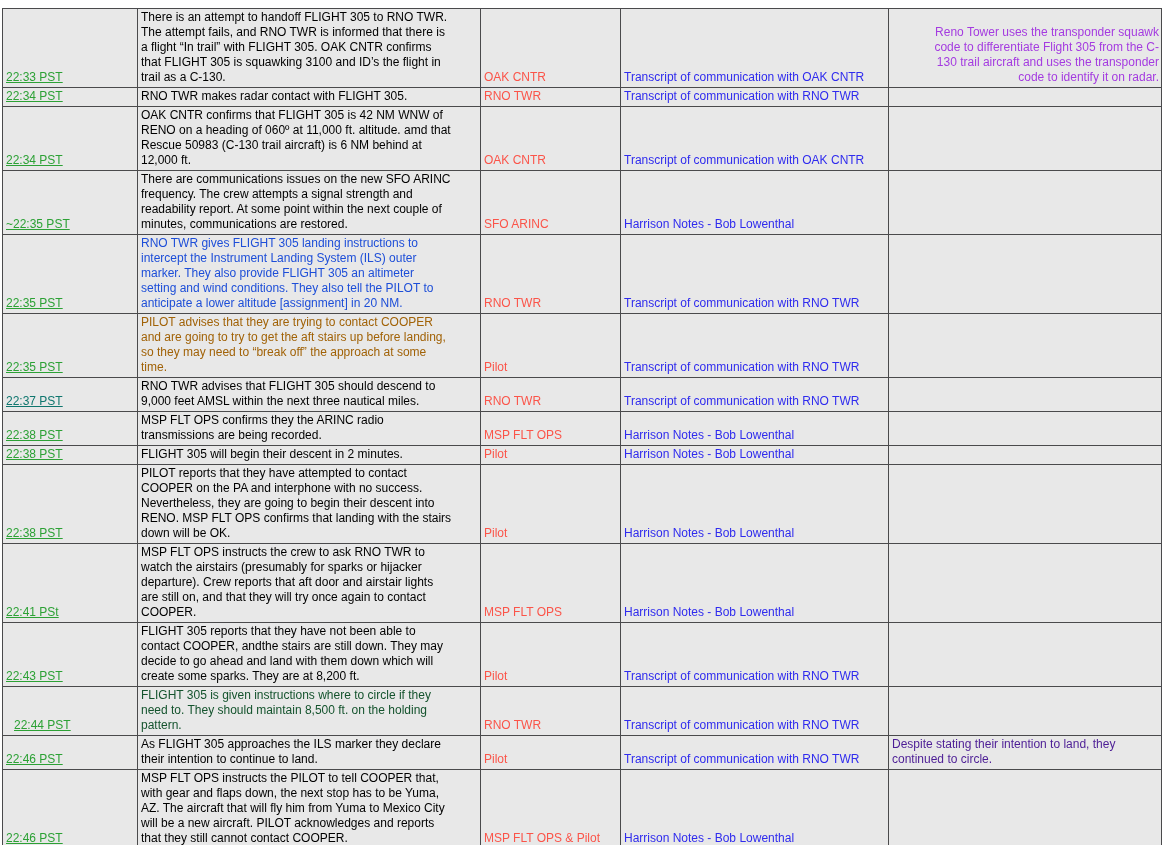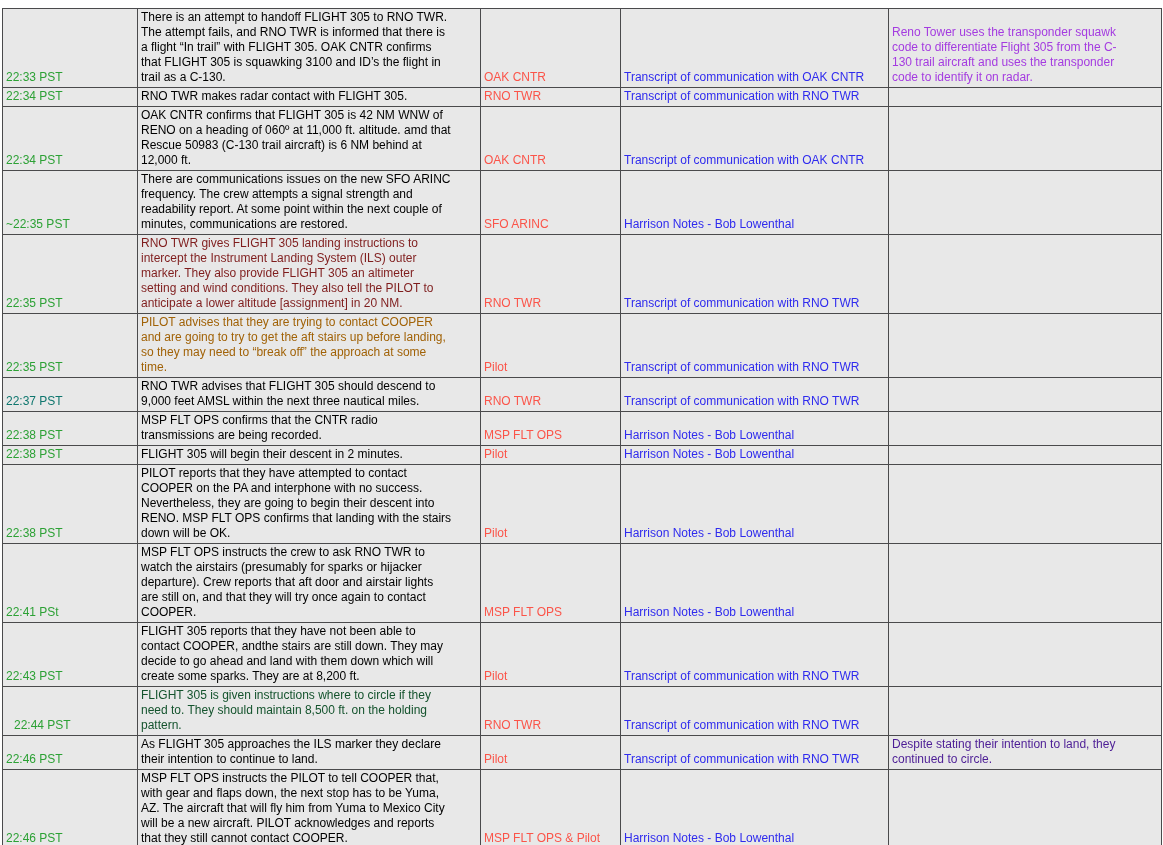--- a/index.html
+++ b/index.html
@@ -23,21 +23,21 @@
   col.c-note  { width: 273px; }
   td {
     border: 1px solid #4a4a4c;
     padding: 1px 2px 2px 3px;
     font-size: 12px;
     line-height: 15px;
     white-space: pre;
     overflow: hidden;
     background: #e8e8e8;
   }
-  td.time  { vertical-align: bottom; }
+  td.time  { vertical-align: bottom; text-decoration: underline; }
   td.desc  { vertical-align: top; color: #000000; }
   td.src   { vertical-align: bottom; }
   td.ref   { vertical-align: bottom; }
   td.note  { vertical-align: bottom; }
 </style>
 </head>
 <body>
 
 <table class="timeline">
   <colgroup>
@@ -50,21 +50,21 @@
   <tbody id="rows">
       <tr>
     <td class="time" style="color: rgb(44, 161, 53);">22:33 PST</td>
     <td class="desc" style="color: rgb(0, 0, 0);">There is an attempt to handoff FLIGHT 305 to RNO TWR.
 The attempt fails, and RNO TWR is informed that there is
 a flight “In trail” with FLIGHT 305. OAK CNTR confirms
 that FLIGHT 305 is squawking 3100 and ID’s the flight in
 trail as a C-130.</td>
     <td class="src" style="color: rgb(251, 84, 73);">OAK CNTR</td>
     <td class="ref" style="color: rgb(47, 43, 238);">Transcript of communication with OAK CNTR</td>
-    <td class="note" style="color: rgb(164, 59, 224);">Reno Tower uses the transponder squawk
+    <td class="note" style="color: rgb(164, 59, 224); text-align: right;">Reno Tower uses the transponder squawk
 code to differentiate Flight 305 from the C-
 130 trail aircraft and uses the transponder
 code to identify it on radar.</td>
   </tr>
       <tr>
     <td class="time" style="color: rgb(44, 161, 53);">22:34 PST</td>
     <td class="desc" style="color: rgb(0, 0, 0);">RNO TWR makes radar contact with FLIGHT 305.</td>
     <td class="src" style="color: rgb(251, 84, 73);">RNO TWR</td>
     <td class="ref" style="color: rgb(47, 43, 238);">Transcript of communication with RNO TWR</td>
     <td class="note" style="color: rgb(164, 59, 224);"></td>
@@ -84,21 +84,21 @@
     <td class="desc" style="color: rgb(0, 0, 0);">There are communications issues on the new SFO ARINC
 frequency. The crew attempts a signal strength and
 readability report. At some point within the next couple of
 minutes, communications are restored.</td>
     <td class="src" style="color: rgb(251, 84, 73);">SFO ARINC</td>
     <td class="ref" style="color: rgb(47, 43, 238);">Harrison Notes - Bob Lowenthal</td>
     <td class="note" style="color: rgb(164, 59, 224);"></td>
   </tr>
       <tr>
     <td class="time" style="color: rgb(44, 161, 53);">22:35 PST</td>
-    <td class="desc" style="color: #7f1d1d;">RNO TWR gives FLIGHT 305 landing instructions to
+    <td class="desc" style="color: #1d4ed8;">RNO TWR gives FLIGHT 305 landing instructions to
 intercept the Instrument Landing System (ILS) outer
 marker. They also provide FLIGHT 305 an altimeter
 setting and wind conditions. They also tell the PILOT to
 anticipate a lower altitude [assignment] in 20 NM.</td>
     <td class="src" style="color: rgb(251, 84, 73);">RNO TWR</td>
     <td class="ref" style="color: rgb(47, 43, 238);">Transcript of communication with RNO TWR</td>
     <td class="note" style="color: rgb(164, 59, 224);"></td>
   </tr>
       <tr>
     <td class="time" style="color: rgb(44, 161, 53);">22:35 PST</td>
@@ -113,21 +113,21 @@
       <tr>
     <td class="time" style="color: #0f766e;">22:37 PST</td>
     <td class="desc" style="color: rgb(0, 0, 0);">RNO TWR advises that FLIGHT 305 should descend to
 9,000 feet AMSL within the next three nautical miles.</td>
     <td class="src" style="color: rgb(251, 84, 73);">RNO TWR</td>
     <td class="ref" style="color: rgb(47, 43, 238);">Transcript of communication with RNO TWR</td>
     <td class="note" style="color: rgb(164, 59, 224);"></td>
   </tr>
       <tr>
     <td class="time" style="color: rgb(44, 161, 53);">22:38 PST</td>
-    <td class="desc" style="color: rgb(0, 0, 0);">MSP FLT OPS confirms that the CNTR radio
+    <td class="desc" style="color: rgb(0, 0, 0);">MSP FLT OPS confirms they the ARINC radio
 transmissions are being recorded.</td>
     <td class="src" style="color: rgb(251, 84, 73);">MSP FLT OPS</td>
     <td class="ref" style="color: rgb(47, 43, 238);">Harrison Notes - Bob Lowenthal</td>
     <td class="note" style="color: rgb(164, 59, 224);"></td>
   </tr>
       <tr>
     <td class="time" style="color: rgb(44, 161, 53);">22:38 PST</td>
     <td class="desc" style="color: rgb(0, 0, 0);">FLIGHT 305 will begin their descent in 2 minutes.</td>
     <td class="src" style="color: rgb(251, 84, 73);">Pilot</td>
     <td class="ref" style="color: rgb(47, 43, 238);">Harrison Notes - Bob Lowenthal</td>

